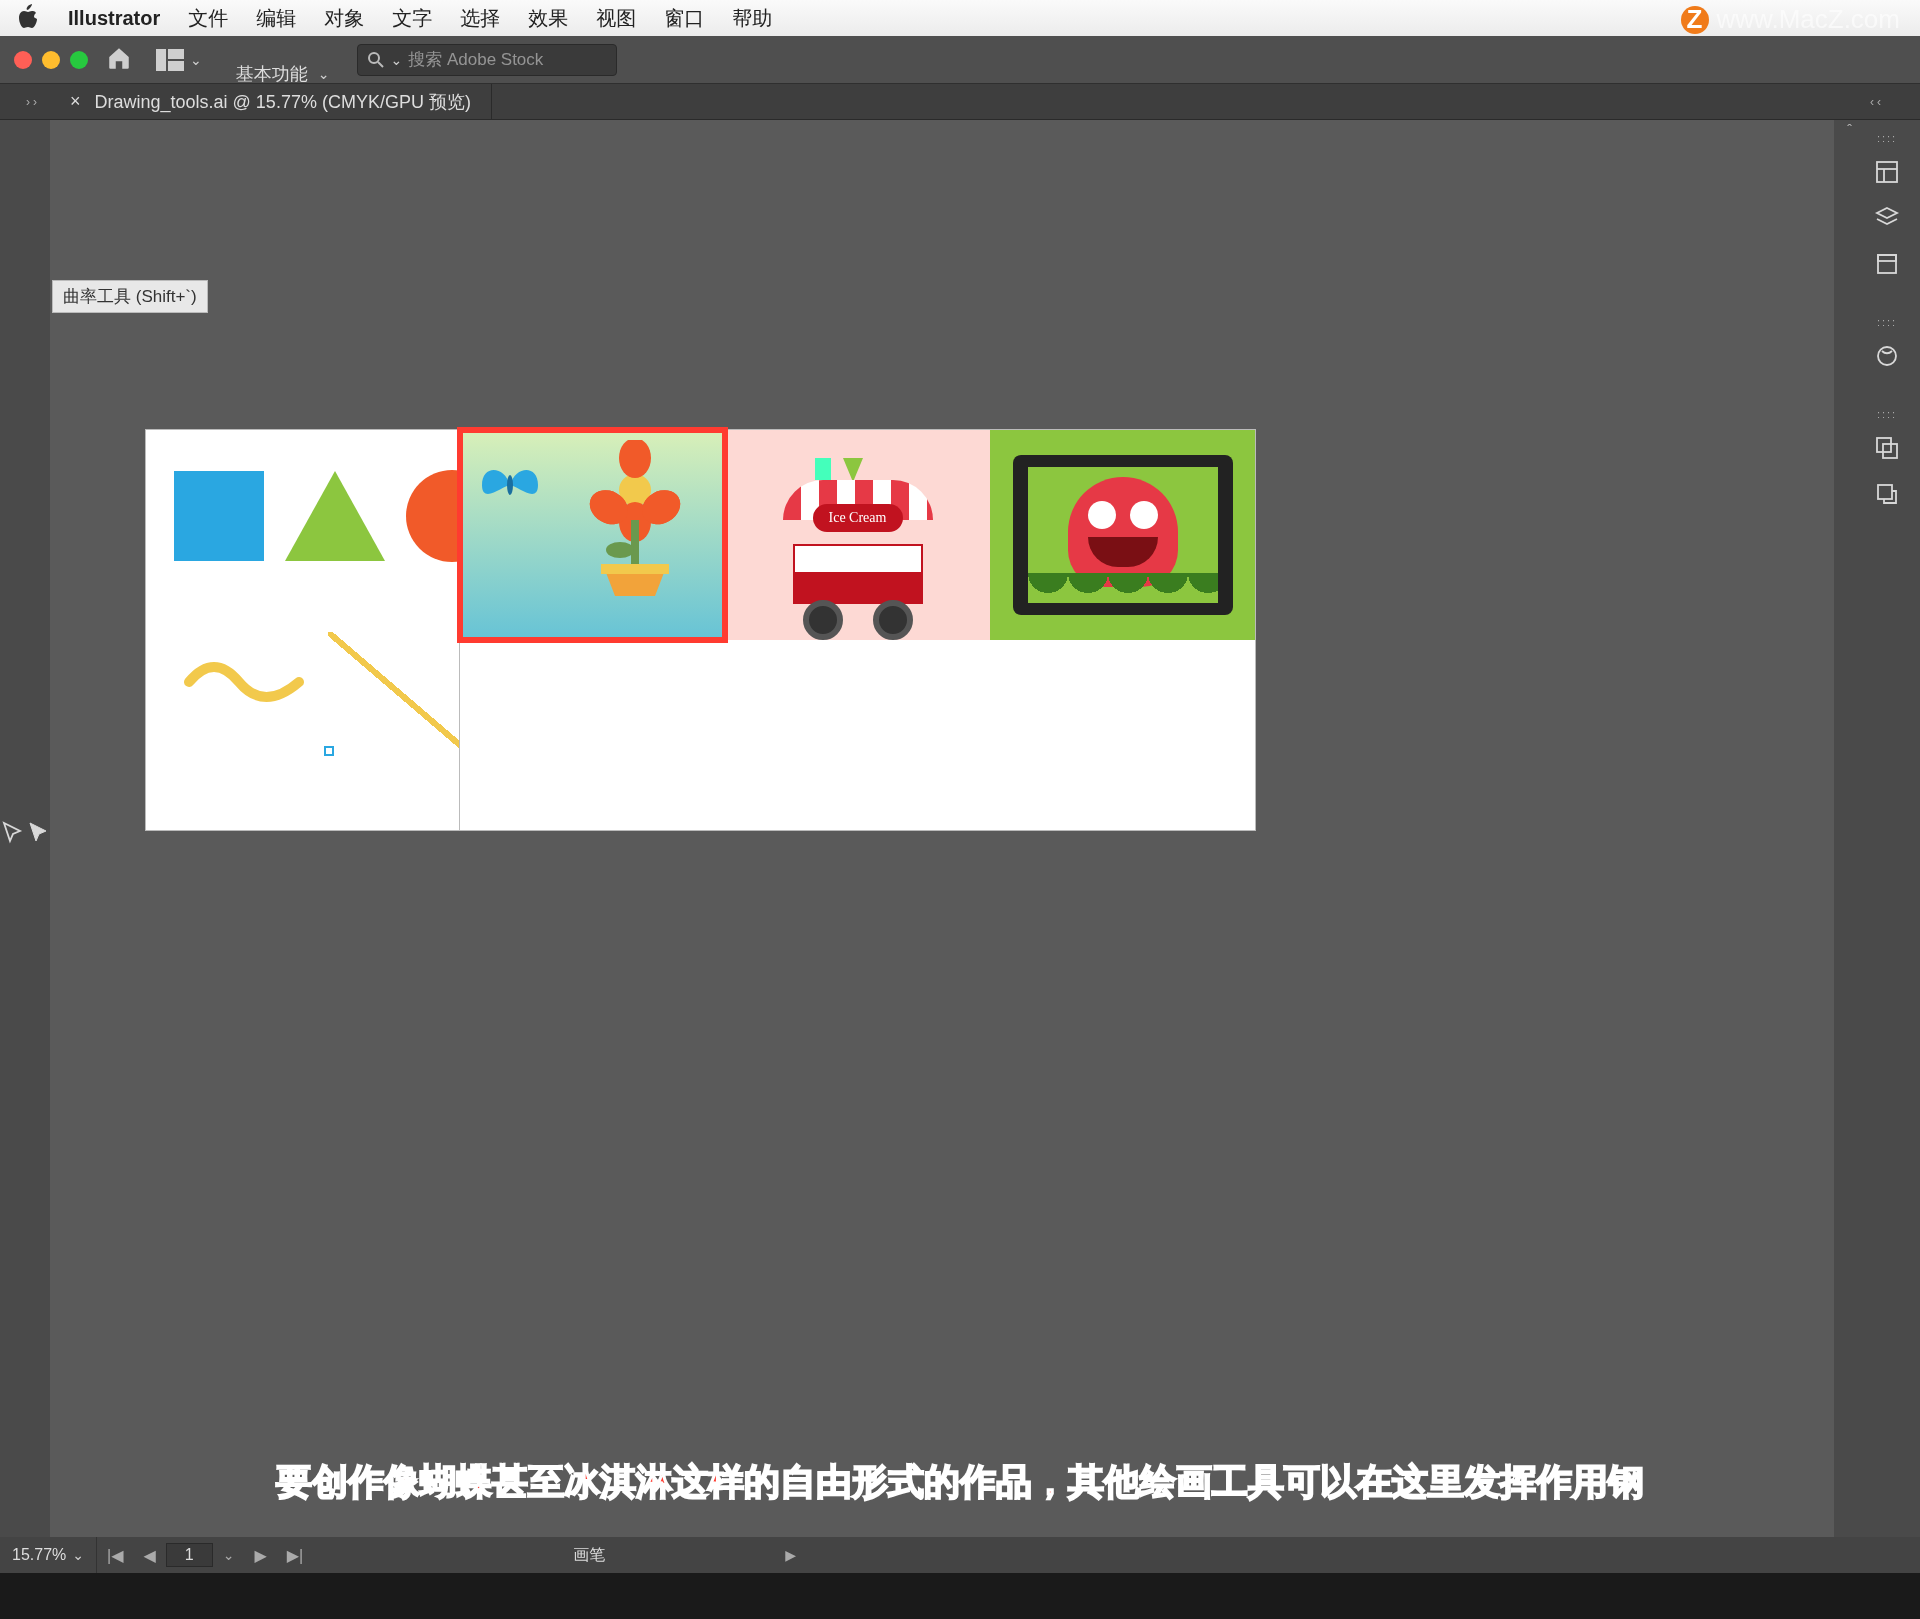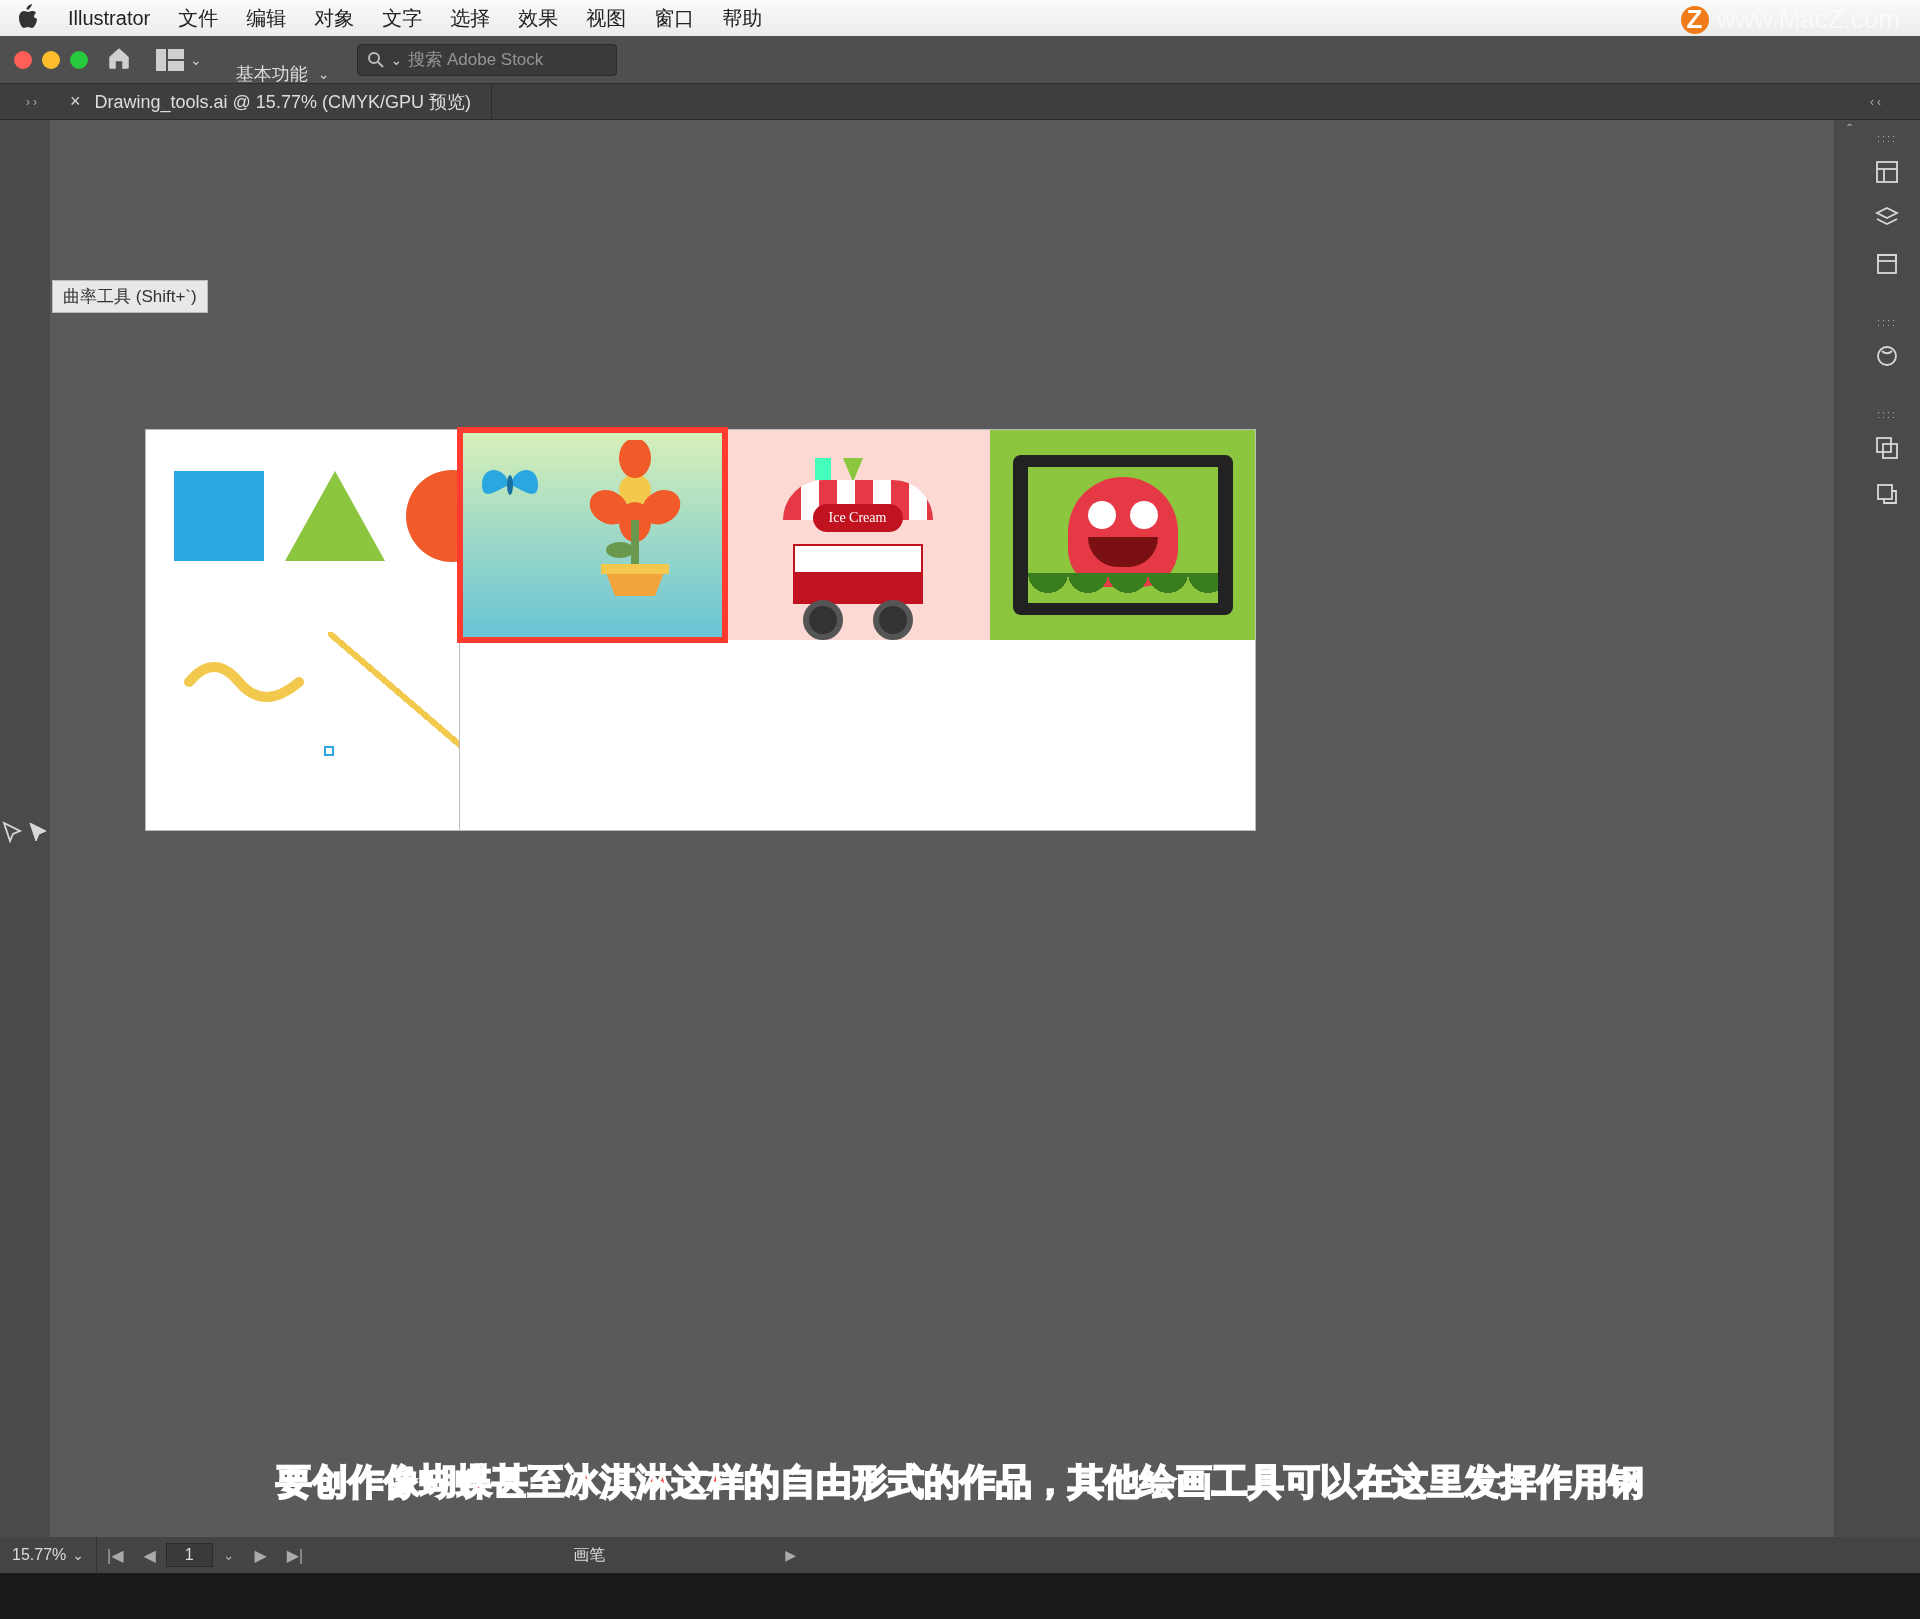--- a/index.html
+++ b/index.html
@@ -1,21 +1,21 @@
 <!DOCTYPE html>
 <html><head>
 <meta charset="utf-8">
 <style>
 * { margin: 0; padding: 0; box-sizing: border-box; font-family: -apple-system, "Helvetica Neue", Arial, sans-serif; }
 body { width: 1920px; height: 1619px; background: #4a4a4a; overflow: hidden; position: relative; }
 
 
 .mac-menubar { height: 36px; background: linear-gradient(#fafafa,#ececec); display: flex; align-items: center; padding: 0 18px; gap: 28px; font-size: 20px; color: #222; }
 .mac-menubar .apple-logo svg { width: 22px; height: 24px; }
-.mac-menubar .app-name { font-weight: 400; }
+.mac-menubar .app-name { font-weight: 700; }
 .mac-menubar .menu-item { cursor: default; }
 .watermark { position: absolute; right: 20px; top: 4px; color: rgba(255,255,255,.6); font-size: 26px; display: flex; align-items: center; gap: 8px; }
 .watermark .z { width: 28px; height: 28px; border-radius: 50%; background: #f07b1a; color: #fff; display: flex; align-items: center; justify-content: center; font-weight: bold; }
 
 
 .app-chrome { height: 48px; background: #4f4f4f; display: flex; align-items: center; padding: 0 14px; gap: 18px; color: #ddd; border-bottom: 1px solid #2f2f2f; }
 .traffic { display: flex; gap: 10px; }
 .traffic span { width: 18px; height: 18px; border-radius: 50%; display: block; }
 .tr-red { background: #ff5f56; } .tr-yel { background: #ffbd2e; } .tr-grn { background: #27c93f; }
 .home-icon svg { width: 26px; height: 26px; fill: #cfcfcf; }

